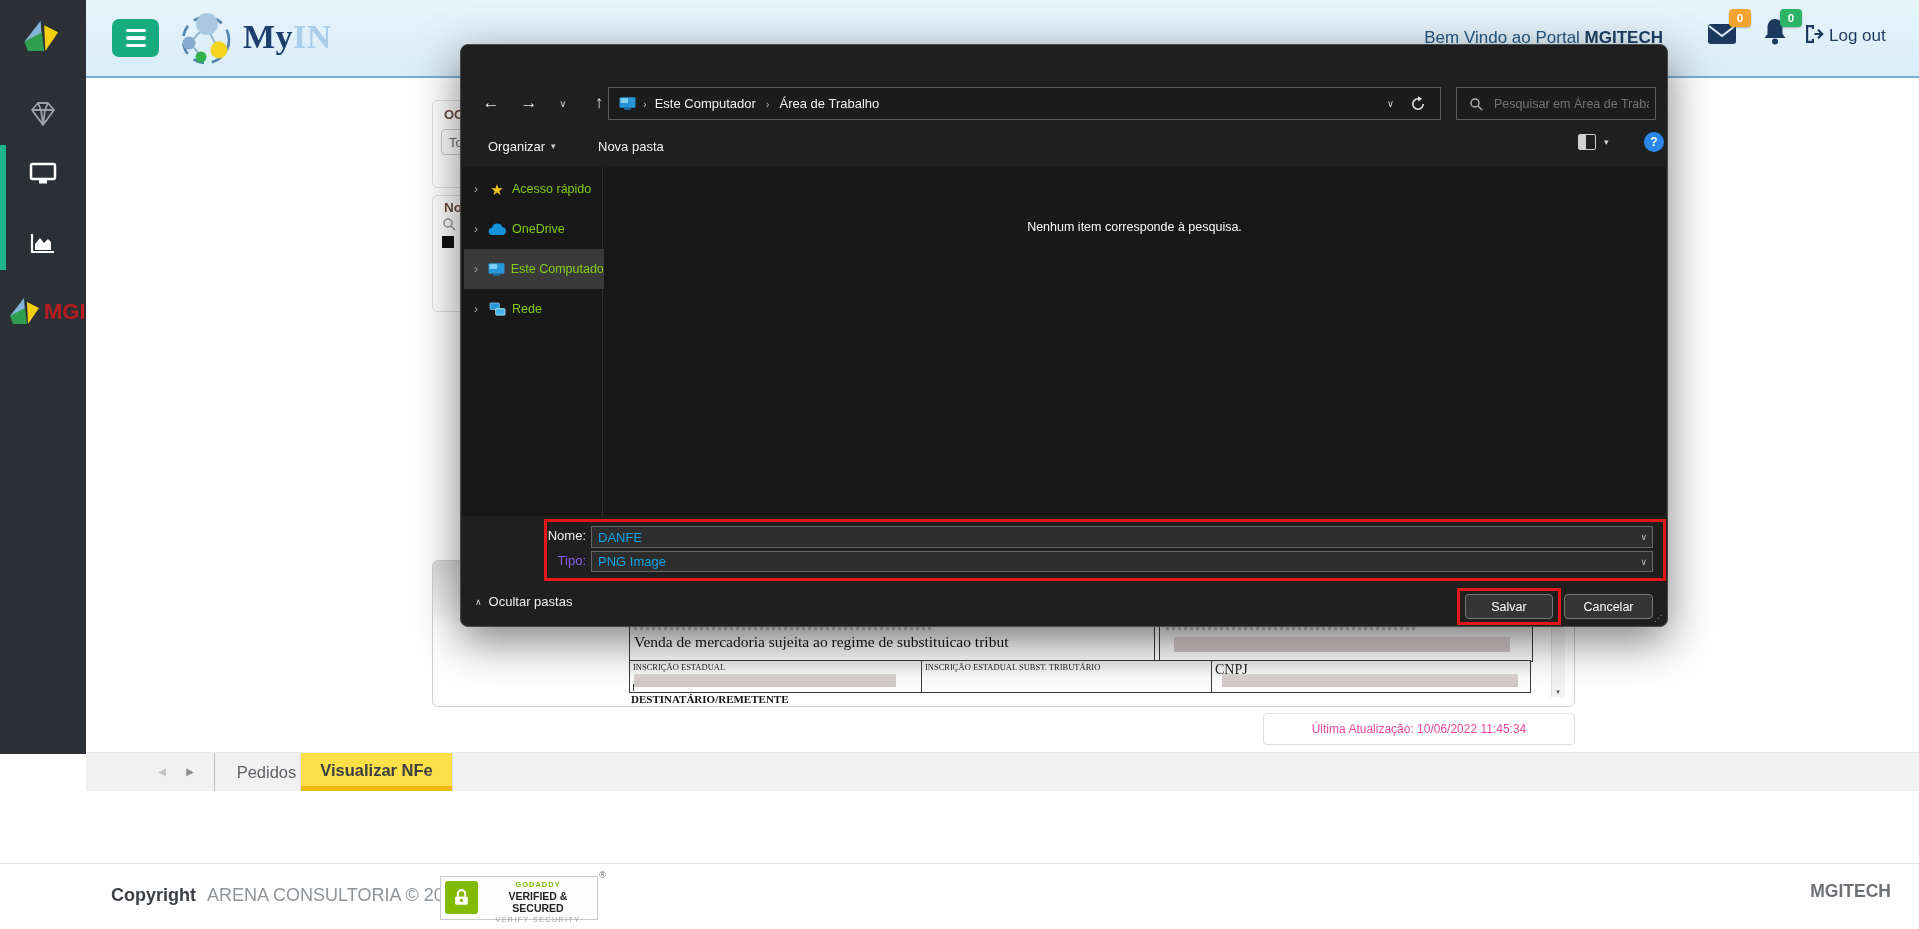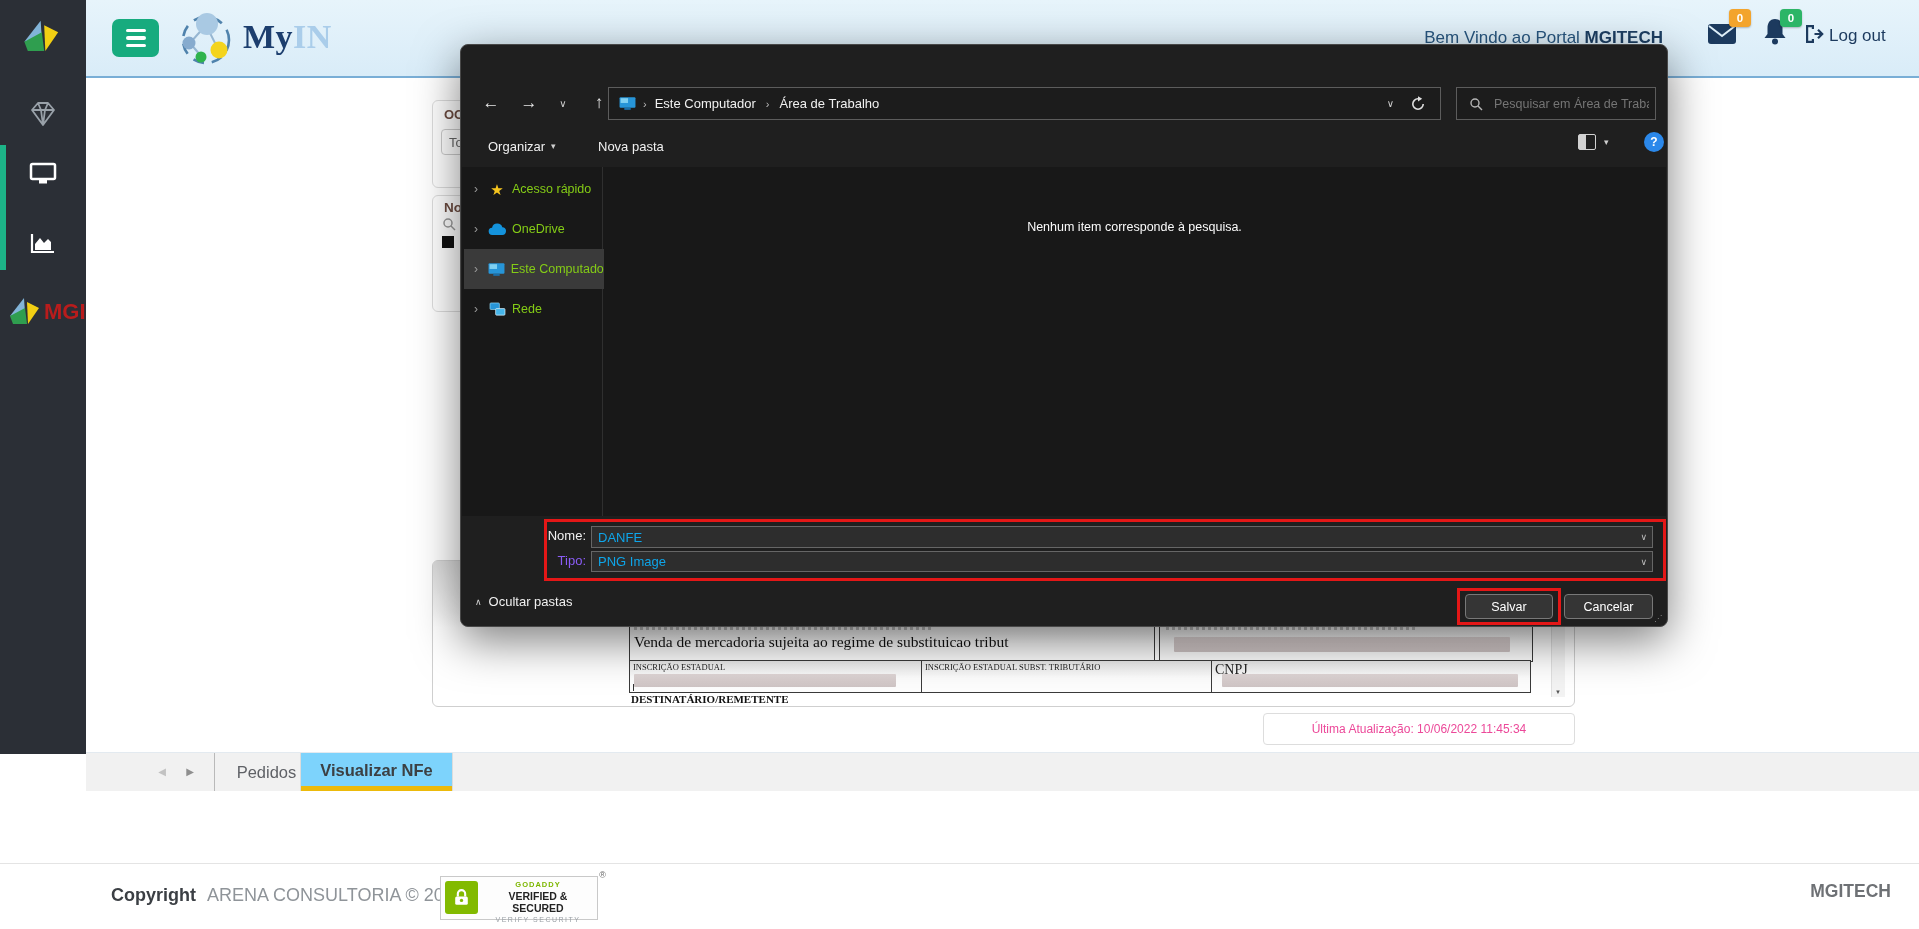--- a/index.html
+++ b/index.html
@@ -28,21 +28,21 @@
 
   
   .panel{background:#fff;border:1px solid #ddd;border-radius:6px;}
   .doc-serif{font-family:"Liberation Serif","DejaVu Serif",serif;}
   .smudge{background:repeating-linear-gradient(90deg,#8d8d8d 0 3px,transparent 3px 6px);opacity:.55;height:5px;}
   .redacted{background:linear-gradient(#dfd5d5,#cec4c4);border-radius:1px;}
   .nfebox{border:1px solid #3a3a3a;background:linear-gradient(#e9e9e9,#fdfdfd 55%);}
 
   
   .tabstrip{left:86px;top:753px;width:1833px;height:38px;background:#f1f1f1;}
-  .tab-active{background:#7dd3fc;border-left:1px solid #dcdcdc;border-right:1px solid #dcdcdc;}
+  .tab-active{background:#fde047;border-left:1px solid #dcdcdc;border-right:1px solid #dcdcdc;}
   .footer{left:0;top:863px;width:1919px;height:66px;background:#fff;border-top:1px solid #e4e4e4;}
 
   
   .dialog{left:460px;top:44px;width:1206px;height:581px;background:#1f1f1f;border:1px solid #484848;
           border-radius:8px;box-shadow:0 14px 45px rgba(0,0,0,.5);color:#f0f0f0;font-size:13px;}
   .dlg-darkbox{background:#1c1c1c;border:1px solid #5c5c5c;}
   .navbtn{color:#e6e6e6;font-size:17px;width:32px;text-align:center;cursor:pointer;}
   .treerow{left:2px;width:140px;height:40px;display:flex;align-items:center;cursor:pointer;}
   .treerow .chev{width:14px;margin-left:10px;color:#9a9a9a;font-size:12px;}
   .treerow .ticon{width:18px;margin-right:6px;display:flex;justify-content:center;}

